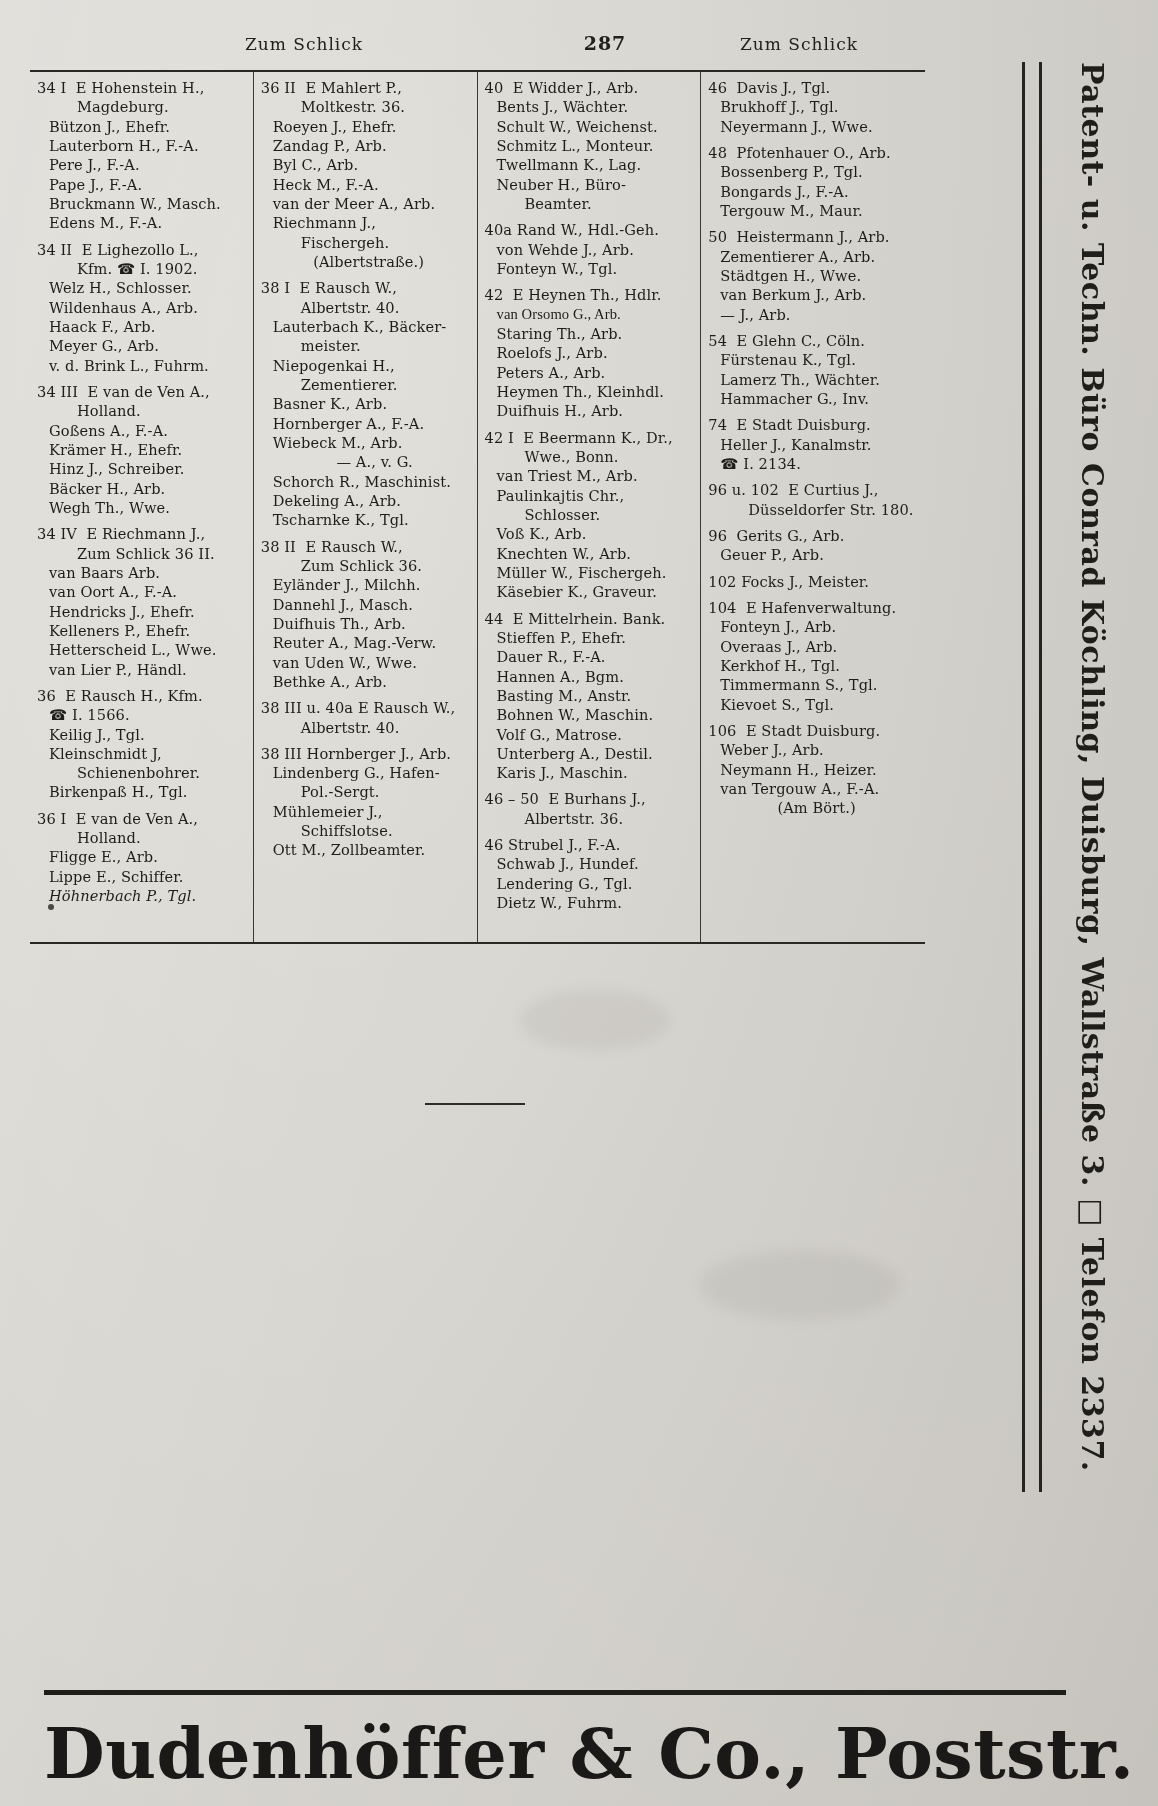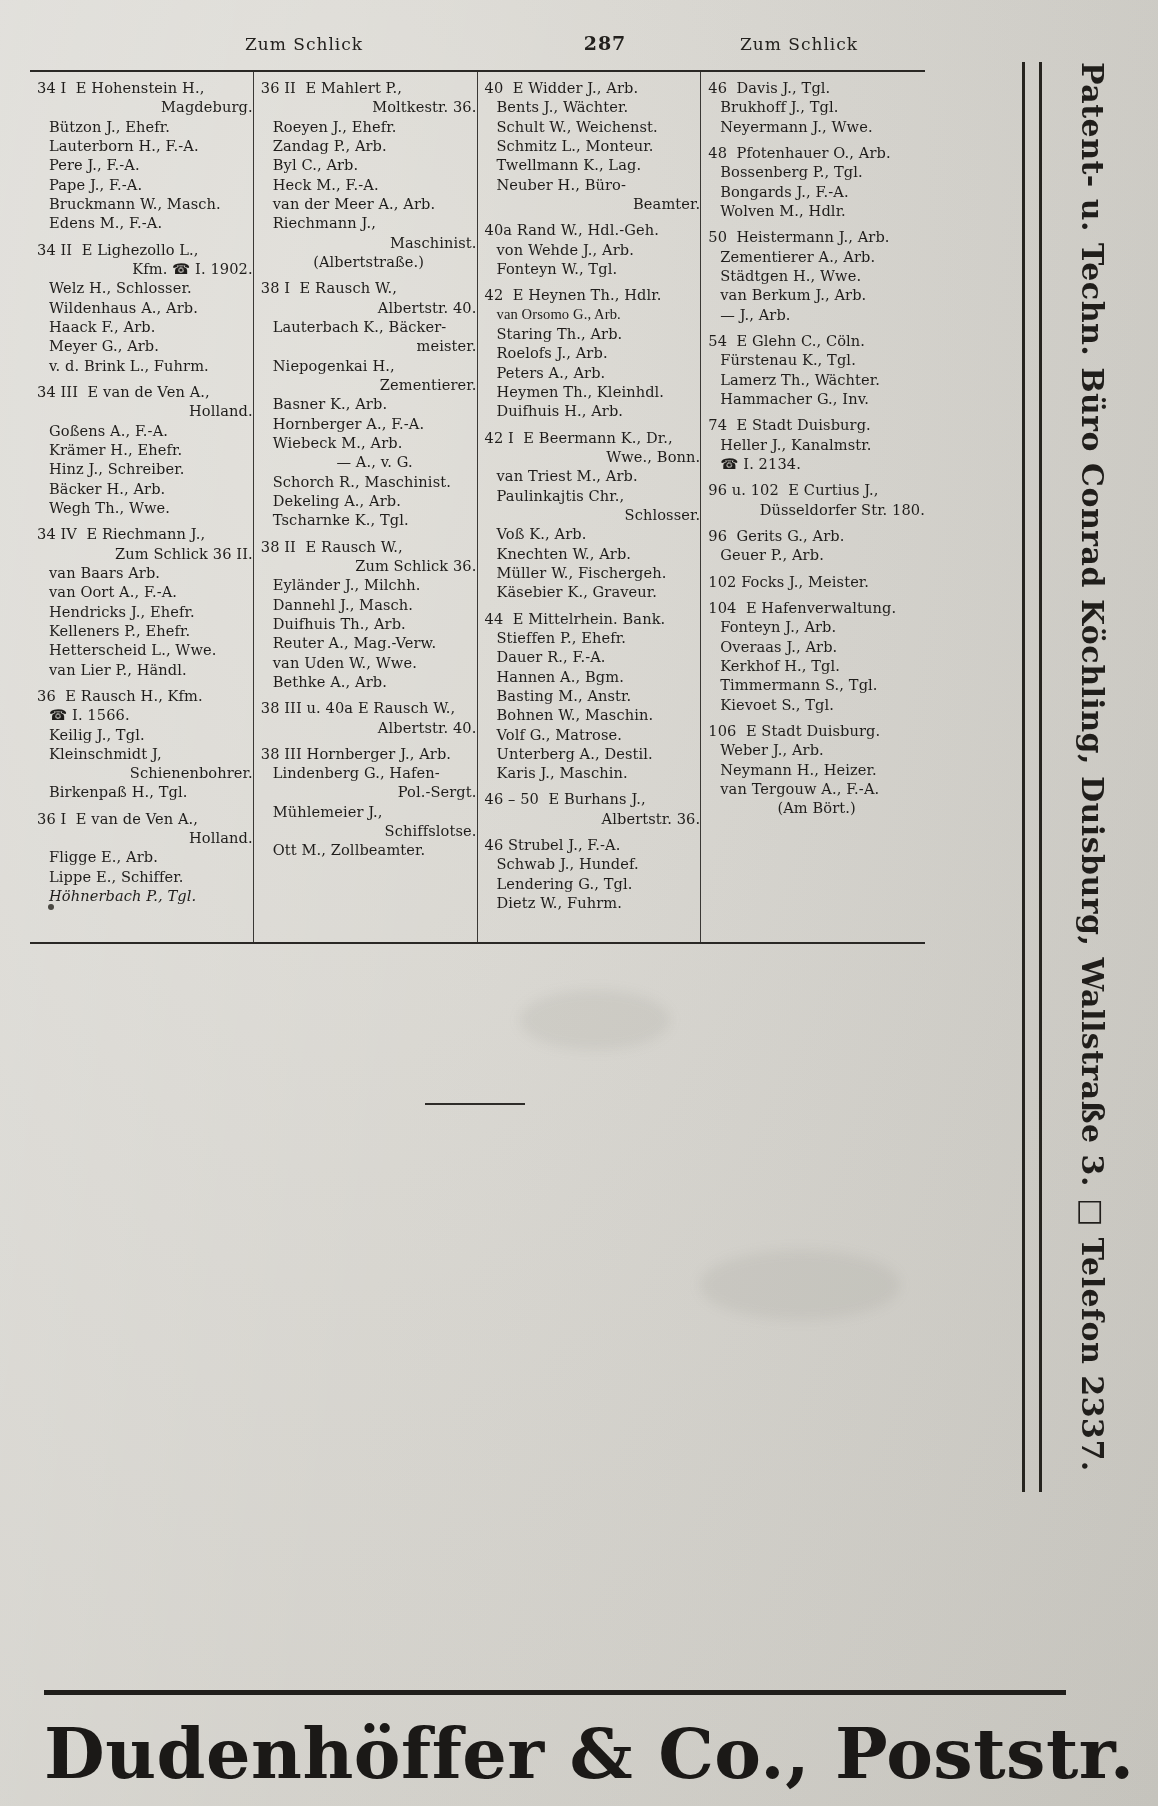--- a/index.html
+++ b/index.html
@@ -56,21 +56,21 @@
     font-size:14.6px;
     line-height:1.325;
     color:#1f1d1b;
     white-space:pre-wrap;
     font-family:"DejaVu Serif", serif;
     letter-spacing:0.1px;
     margin:0;
     text-indent:0;
   }
   .entry.ind{padding-left:26px;text-indent:-26px;}
-  .entry.ind2{padding-left:40px;text-indent:0;text-align:right;}
+  .entry.ind2{padding-left:40px;text-indent:0;}
   .entry.center{text-align:center;}
   .entry.gap{}
   .entry.gap-s{margin-top:7px;}
 
   
   .vstrip{
     position:absolute;
     top:62px;right:16px;
     width:120px;height:1430px;
   }
@@ -181,21 +181,21 @@
       </div>
     <div class="col" id="col2">
         <div class="entry ind">36 II  E Mahlert P.,</div>
         <div class="entry ind2">Moltkestr. 36.</div>
         <div class="entry" style="padding-left: 12px; text-indent: 0px;">Roeyen J., Ehefr.</div>
         <div class="entry" style="padding-left: 12px; text-indent: 0px;">Zandag P., Arb.</div>
         <div class="entry" style="padding-left: 12px; text-indent: 0px;">Byl C., Arb.</div>
         <div class="entry" style="padding-left: 12px; text-indent: 0px;">Heck M., F.-A.</div>
         <div class="entry" style="padding-left: 12px; text-indent: 0px;">van der Meer A., Arb.</div>
         <div class="entry" style="padding-left: 12px; text-indent: 0px;">Riechmann J.,</div>
-        <div class="entry ind2">Maschinist.</div>
+        <div class="entry ind2">Fischergeh.</div>
         <div class="entry center gap">(Albertstraße.)</div>
         <div class="entry ind gap-s">38 I  E Rausch W.,</div>
         <div class="entry ind2">Albertstr. 40.</div>
         <div class="entry" style="padding-left: 12px; text-indent: 0px;">Lauterbach K., Bäcker-</div>
         <div class="entry ind2">meister.</div>
         <div class="entry" style="padding-left: 12px; text-indent: 0px;">Niepogenkai H.,</div>
         <div class="entry ind2">Zementierer.</div>
         <div class="entry" style="padding-left: 12px; text-indent: 0px;">Basner K., Arb.</div>
         <div class="entry" style="padding-left: 12px; text-indent: 0px;">Hornberger A., F.-A.</div>
         <div class="entry" style="padding-left: 12px; text-indent: 0px;">Wiebeck M., Arb.</div>
@@ -263,21 +263,21 @@
         <div class="entry" style="padding-left: 12px; text-indent: 0px;">Lendering G., Tgl.</div>
         <div class="entry" style="padding-left: 12px; text-indent: 0px;">Dietz W., Fuhrm.</div>
       </div>
     <div class="col" id="col4">
         <div class="entry ind">46  Davis J., Tgl.</div>
         <div class="entry" style="padding-left: 12px; text-indent: 0px;">Brukhoff J., Tgl.</div>
         <div class="entry" style="padding-left: 12px; text-indent: 0px;">Neyermann J., Wwe.</div>
         <div class="entry ind gap-s">48  Pfotenhauer O., Arb.</div>
         <div class="entry" style="padding-left: 12px; text-indent: 0px;">Bossenberg P., Tgl.</div>
         <div class="entry" style="padding-left: 12px; text-indent: 0px;">Bongards J., F.-A.</div>
-        <div class="entry" style="padding-left: 12px; text-indent: 0px;">Wolven M., Hdlr.</div>
+        <div class="entry" style="padding-left: 12px; text-indent: 0px;">Tergouw M., Maur.</div>
         <div class="entry ind gap-s">50  Heistermann J., Arb.</div>
         <div class="entry" style="padding-left: 12px; text-indent: 0px;">Zementierer A., Arb.</div>
         <div class="entry" style="padding-left: 12px; text-indent: 0px;">Städtgen H., Wwe.</div>
         <div class="entry" style="padding-left: 12px; text-indent: 0px;">van Berkum J., Arb.</div>
         <div class="entry" style="padding-left: 12px; text-indent: 0px;">— J., Arb.</div>
         <div class="entry ind gap-s">54  E Glehn C., Cöln.</div>
         <div class="entry" style="padding-left: 12px; text-indent: 0px;">Fürstenau K., Tgl.</div>
         <div class="entry" style="padding-left: 12px; text-indent: 0px;">Lamerz Th., Wächter.</div>
         <div class="entry" style="padding-left: 12px; text-indent: 0px;">Hammacher G., Inv.</div>
         <div class="entry ind gap-s">74  E Stadt Duisburg.</div>

